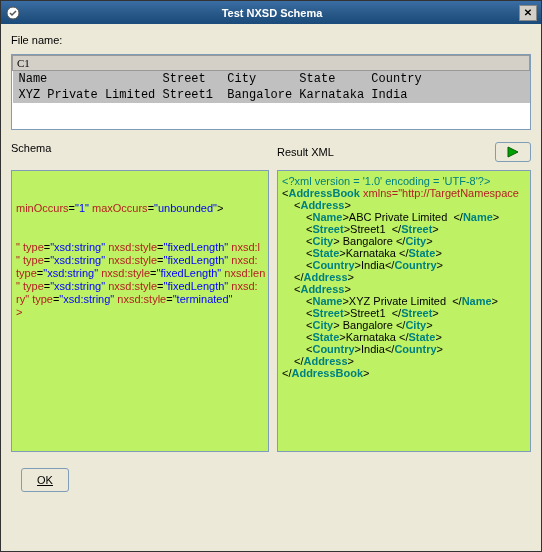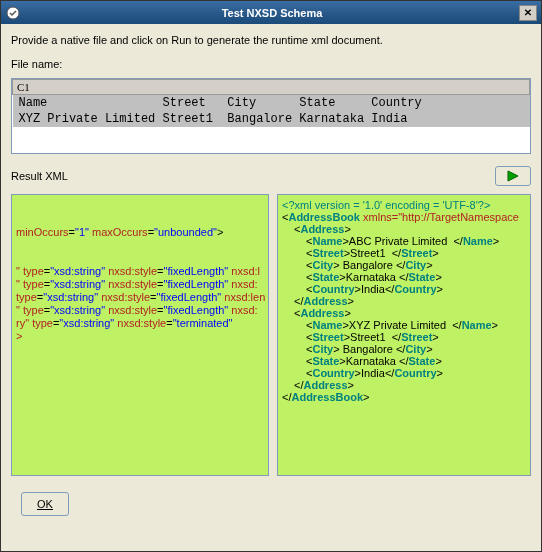--- a/index.html
+++ b/index.html
@@ -53,40 +53,40 @@
     <span class="titlebar-icon">
       <svg width="14" height="14" viewBox="0 0 14 14">
           <circle cx="7" cy="7" r="6" fill="#fff" stroke="#555"></circle>
           <path d="M4 7 L6 9 L10 5" stroke="#555" fill="none" stroke-width="1.5"></path>
         </svg>
     </span>
     <span class="titlebar-text">Test NXSD Schema</span>
     <div class="close-btn">✕</div>
   </div>
   <div class="content">
-    <div class="instruction">Provide a native file and click on Run to generate the runtime xml document.</div>
     <div class="file-row">
       <span class="file-label">File name:</span>
     </div>
     <div class="data-preview">
       <table>
         <tbody>
             <tr>
               <th>C1</th>
             </tr>
         <tr>
               <td class="hdr" id="preview-hdr">Name                Street   City      State     Country   </td>
             </tr>
         <tr>
               <td class="row" id="preview-row1">XYZ Private Limited Street1  Bangalore Karnataka India     </td>
             </tr>
       </tbody>
         </table>
     </div>
     <div class="panels-labels">
+      <div class="panel-label-left">Schema</div>
       <div class="panel-label-right">
         <span>Result XML</span>
         <button class="run-btn">
           <svg width="14" height="12" viewBox="0 0 14 12">
               <path d="M2 1 L12 6 L2 11 Z" fill="#00a000" stroke="#006000"></path>
             </svg>
         </button>
       </div>
     </div>
     <div class="panels">

